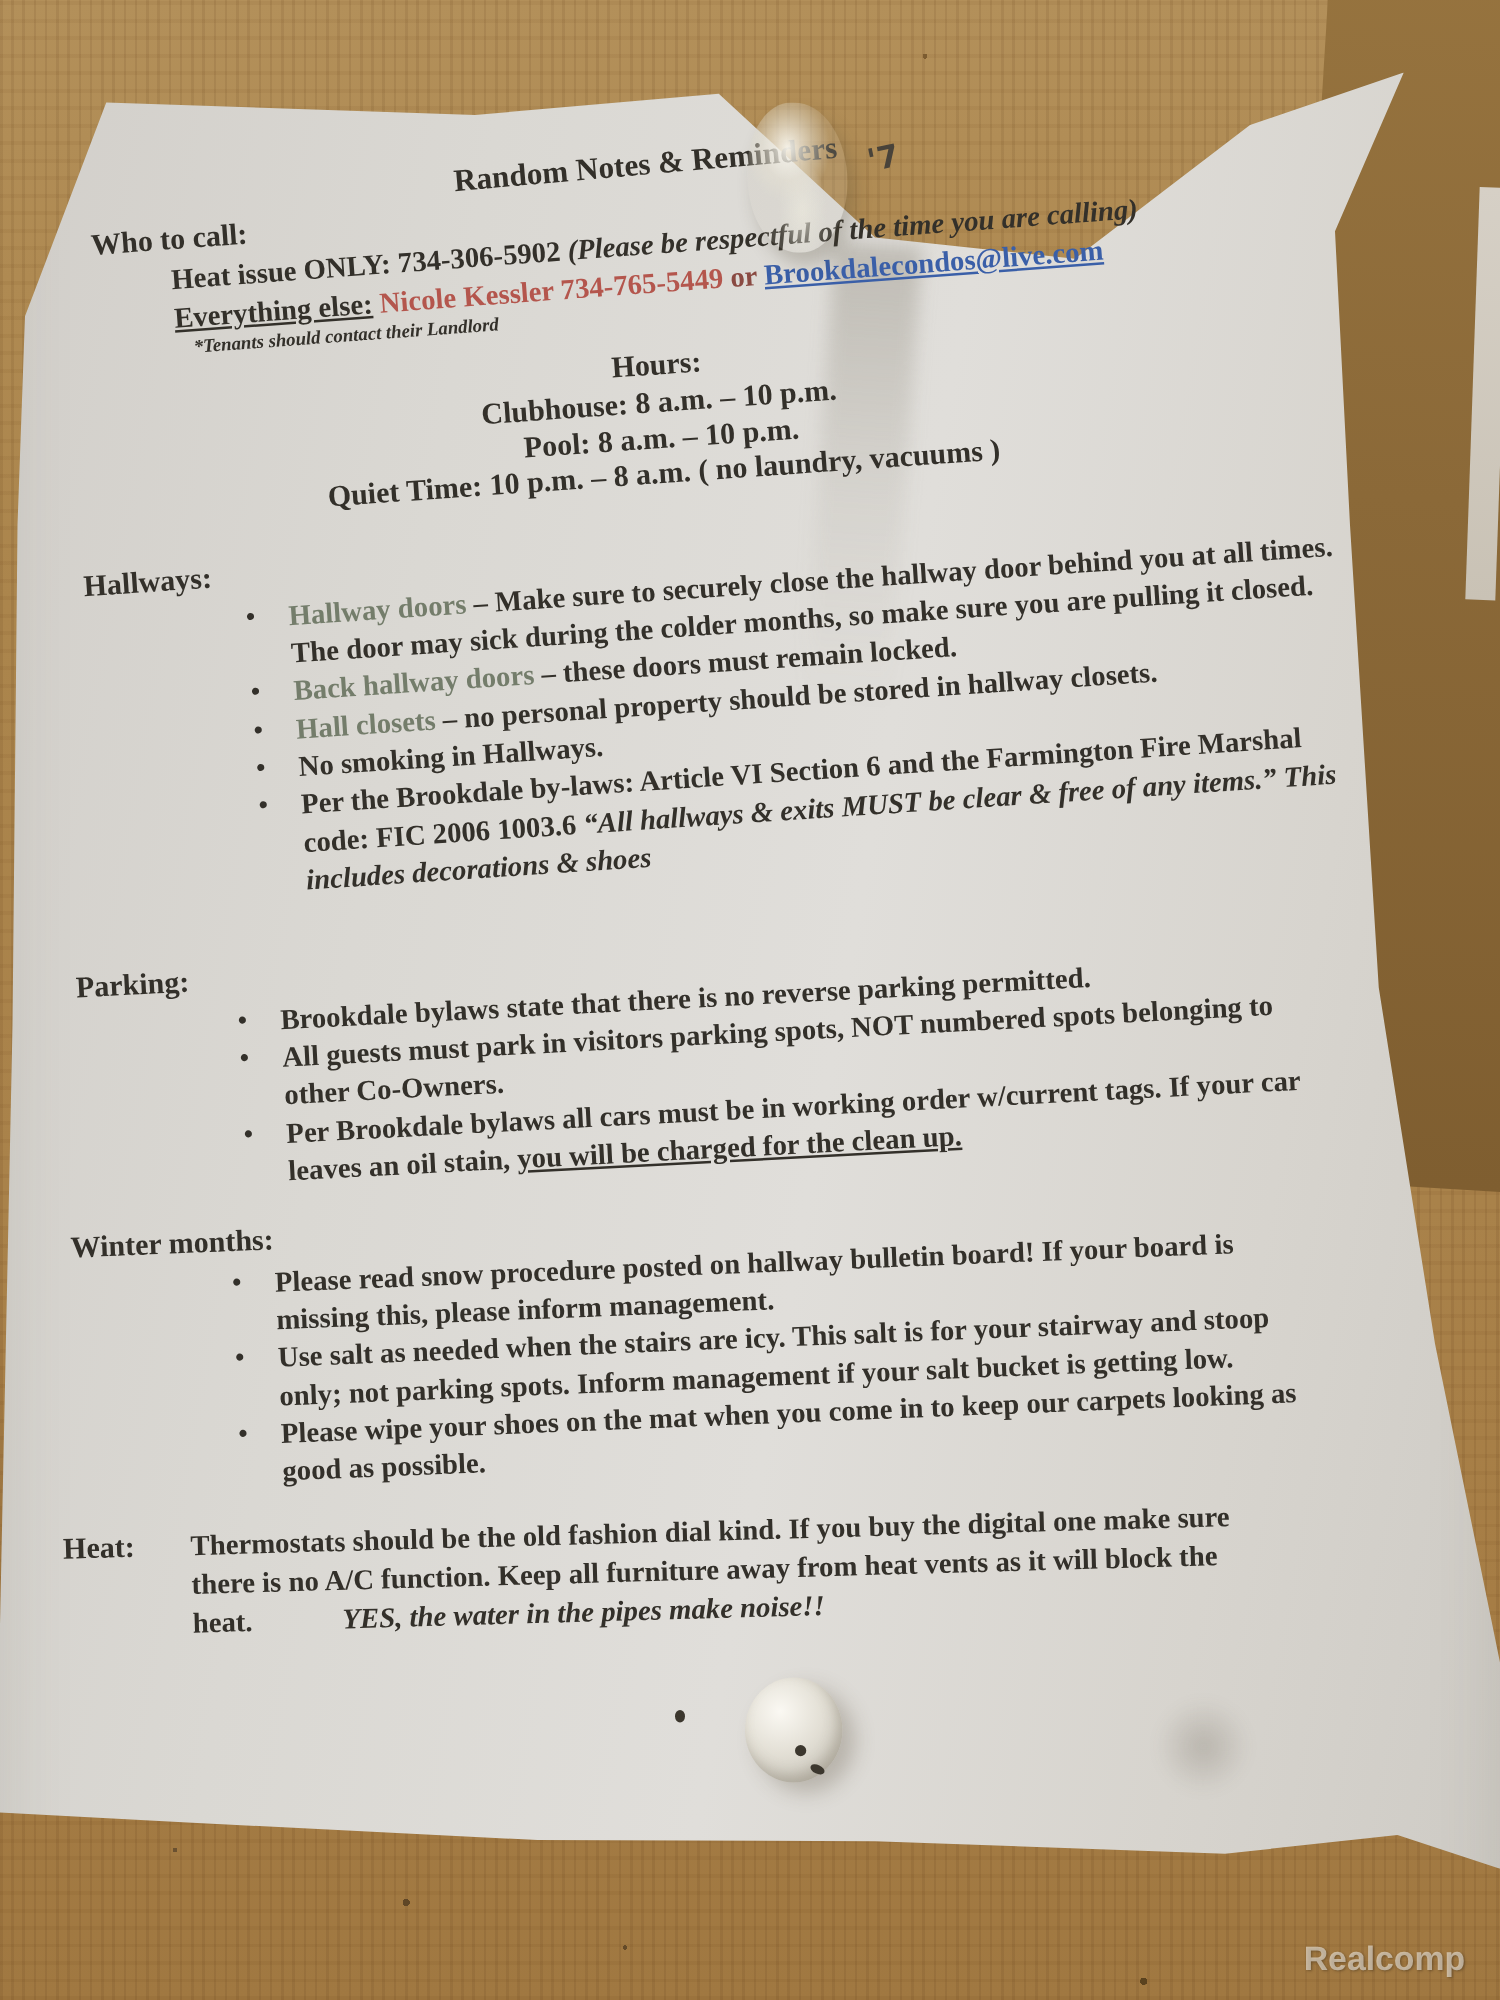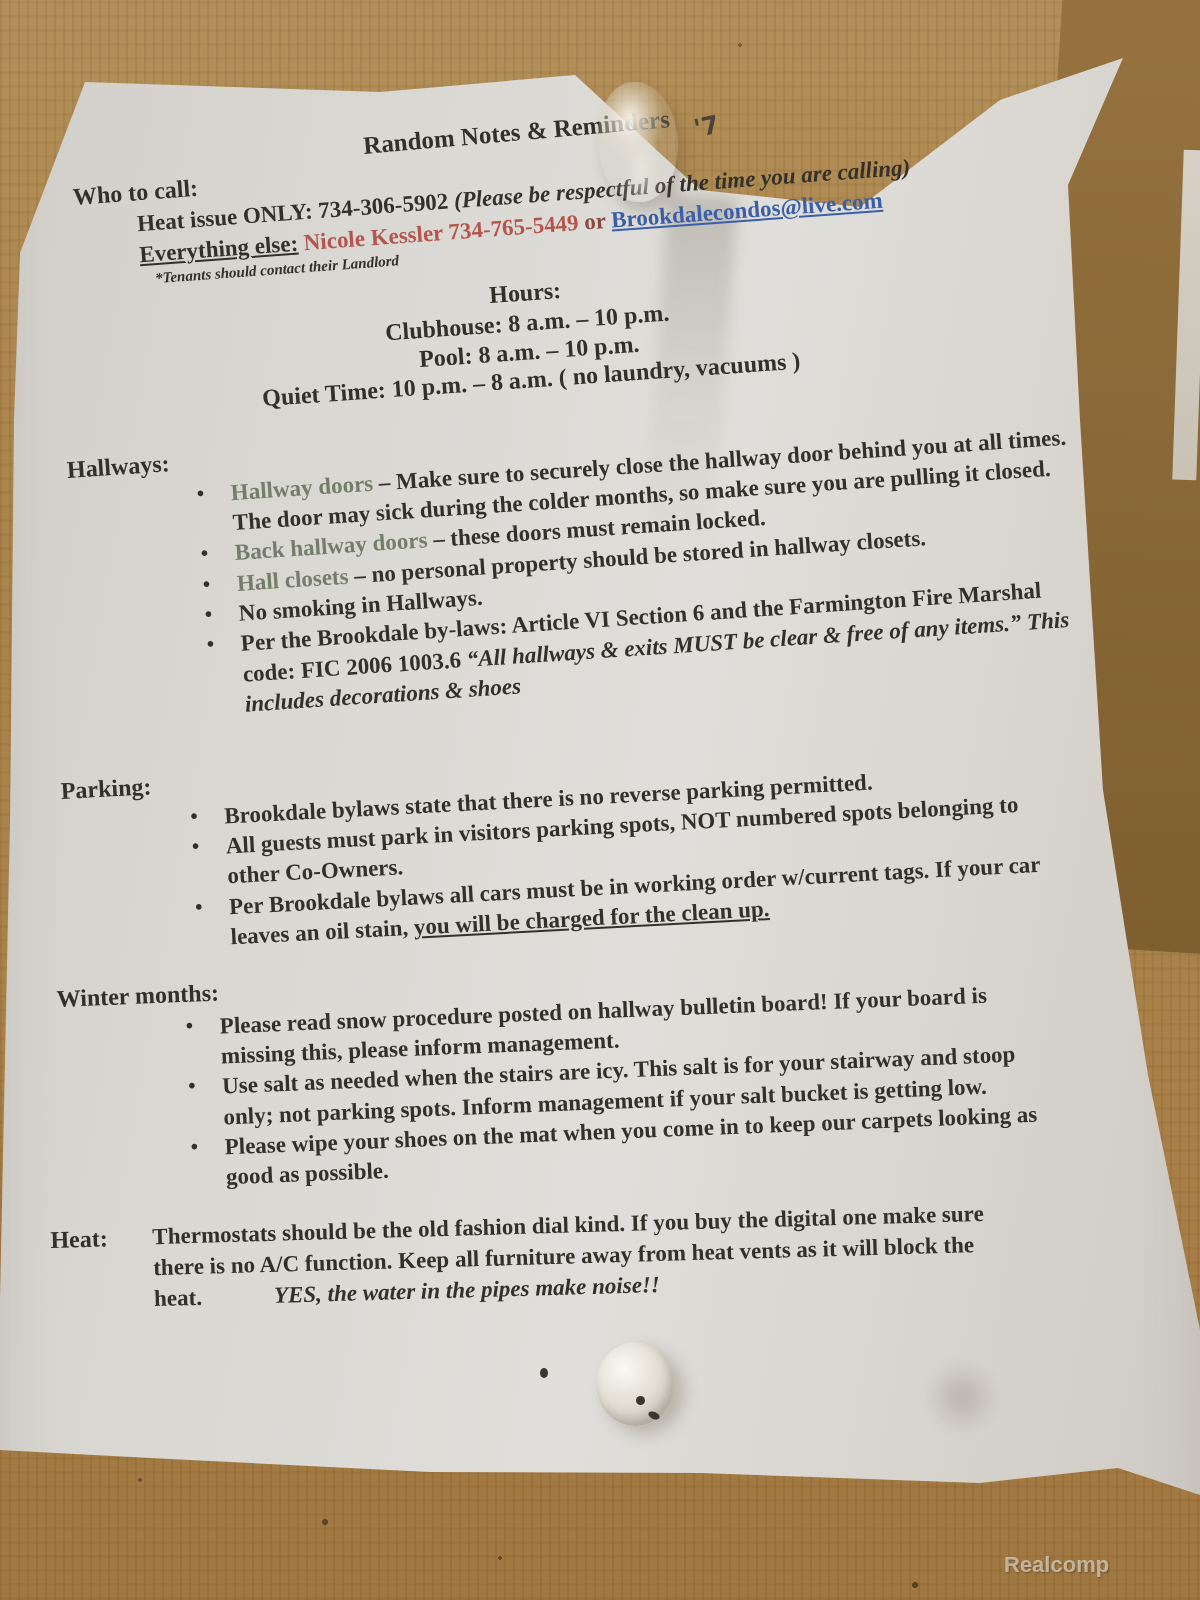--- a/index.html
+++ b/index.html
@@ -111,23 +111,23 @@
   .pin-speck-a,.pin-speck-b,.pin-speck-c{position:absolute;background:#3c372e;border-radius:50%;}
   .pin-speck-a{left:636px;top:1396px;width:9px;height:9px;}
   .pin-speck-b{left:648px;top:1412px;width:12px;height:7px;transform:rotate(25deg);}
   .pin-speck-c{left:540px;top:1368px;width:8px;height:10px;}
   .pin-shadow{
     position:absolute;left:925px;top:1358px;width:75px;height:78px;border-radius:50%;
     background:radial-gradient(circle, rgba(70,60,45,0.20), rgba(0,0,0,0) 70%);
     filter:blur(5px);
   }
   .watermark{
-    position:absolute;left:1004px;top:1552px;
+    position:absolute;left:1043px;top:1552px;
     font-family:"Liberation Sans","DejaVu Sans",sans-serif;
-    font-size:22px;font-weight:bold;color:rgba(250,248,242,0.55);
+    font-size:27px;font-weight:bold;color:rgba(250,248,242,0.55);
     text-shadow:1px 1px 2px rgba(60,45,25,0.45);
   }
 </style>
 </head>
 <body>
 
 <div class="cork-texture"></div>
 <div class="cork-strip-right"></div>
 <div class="adjacent-edge"></div>
 <div class="cork-speckles"></div>

